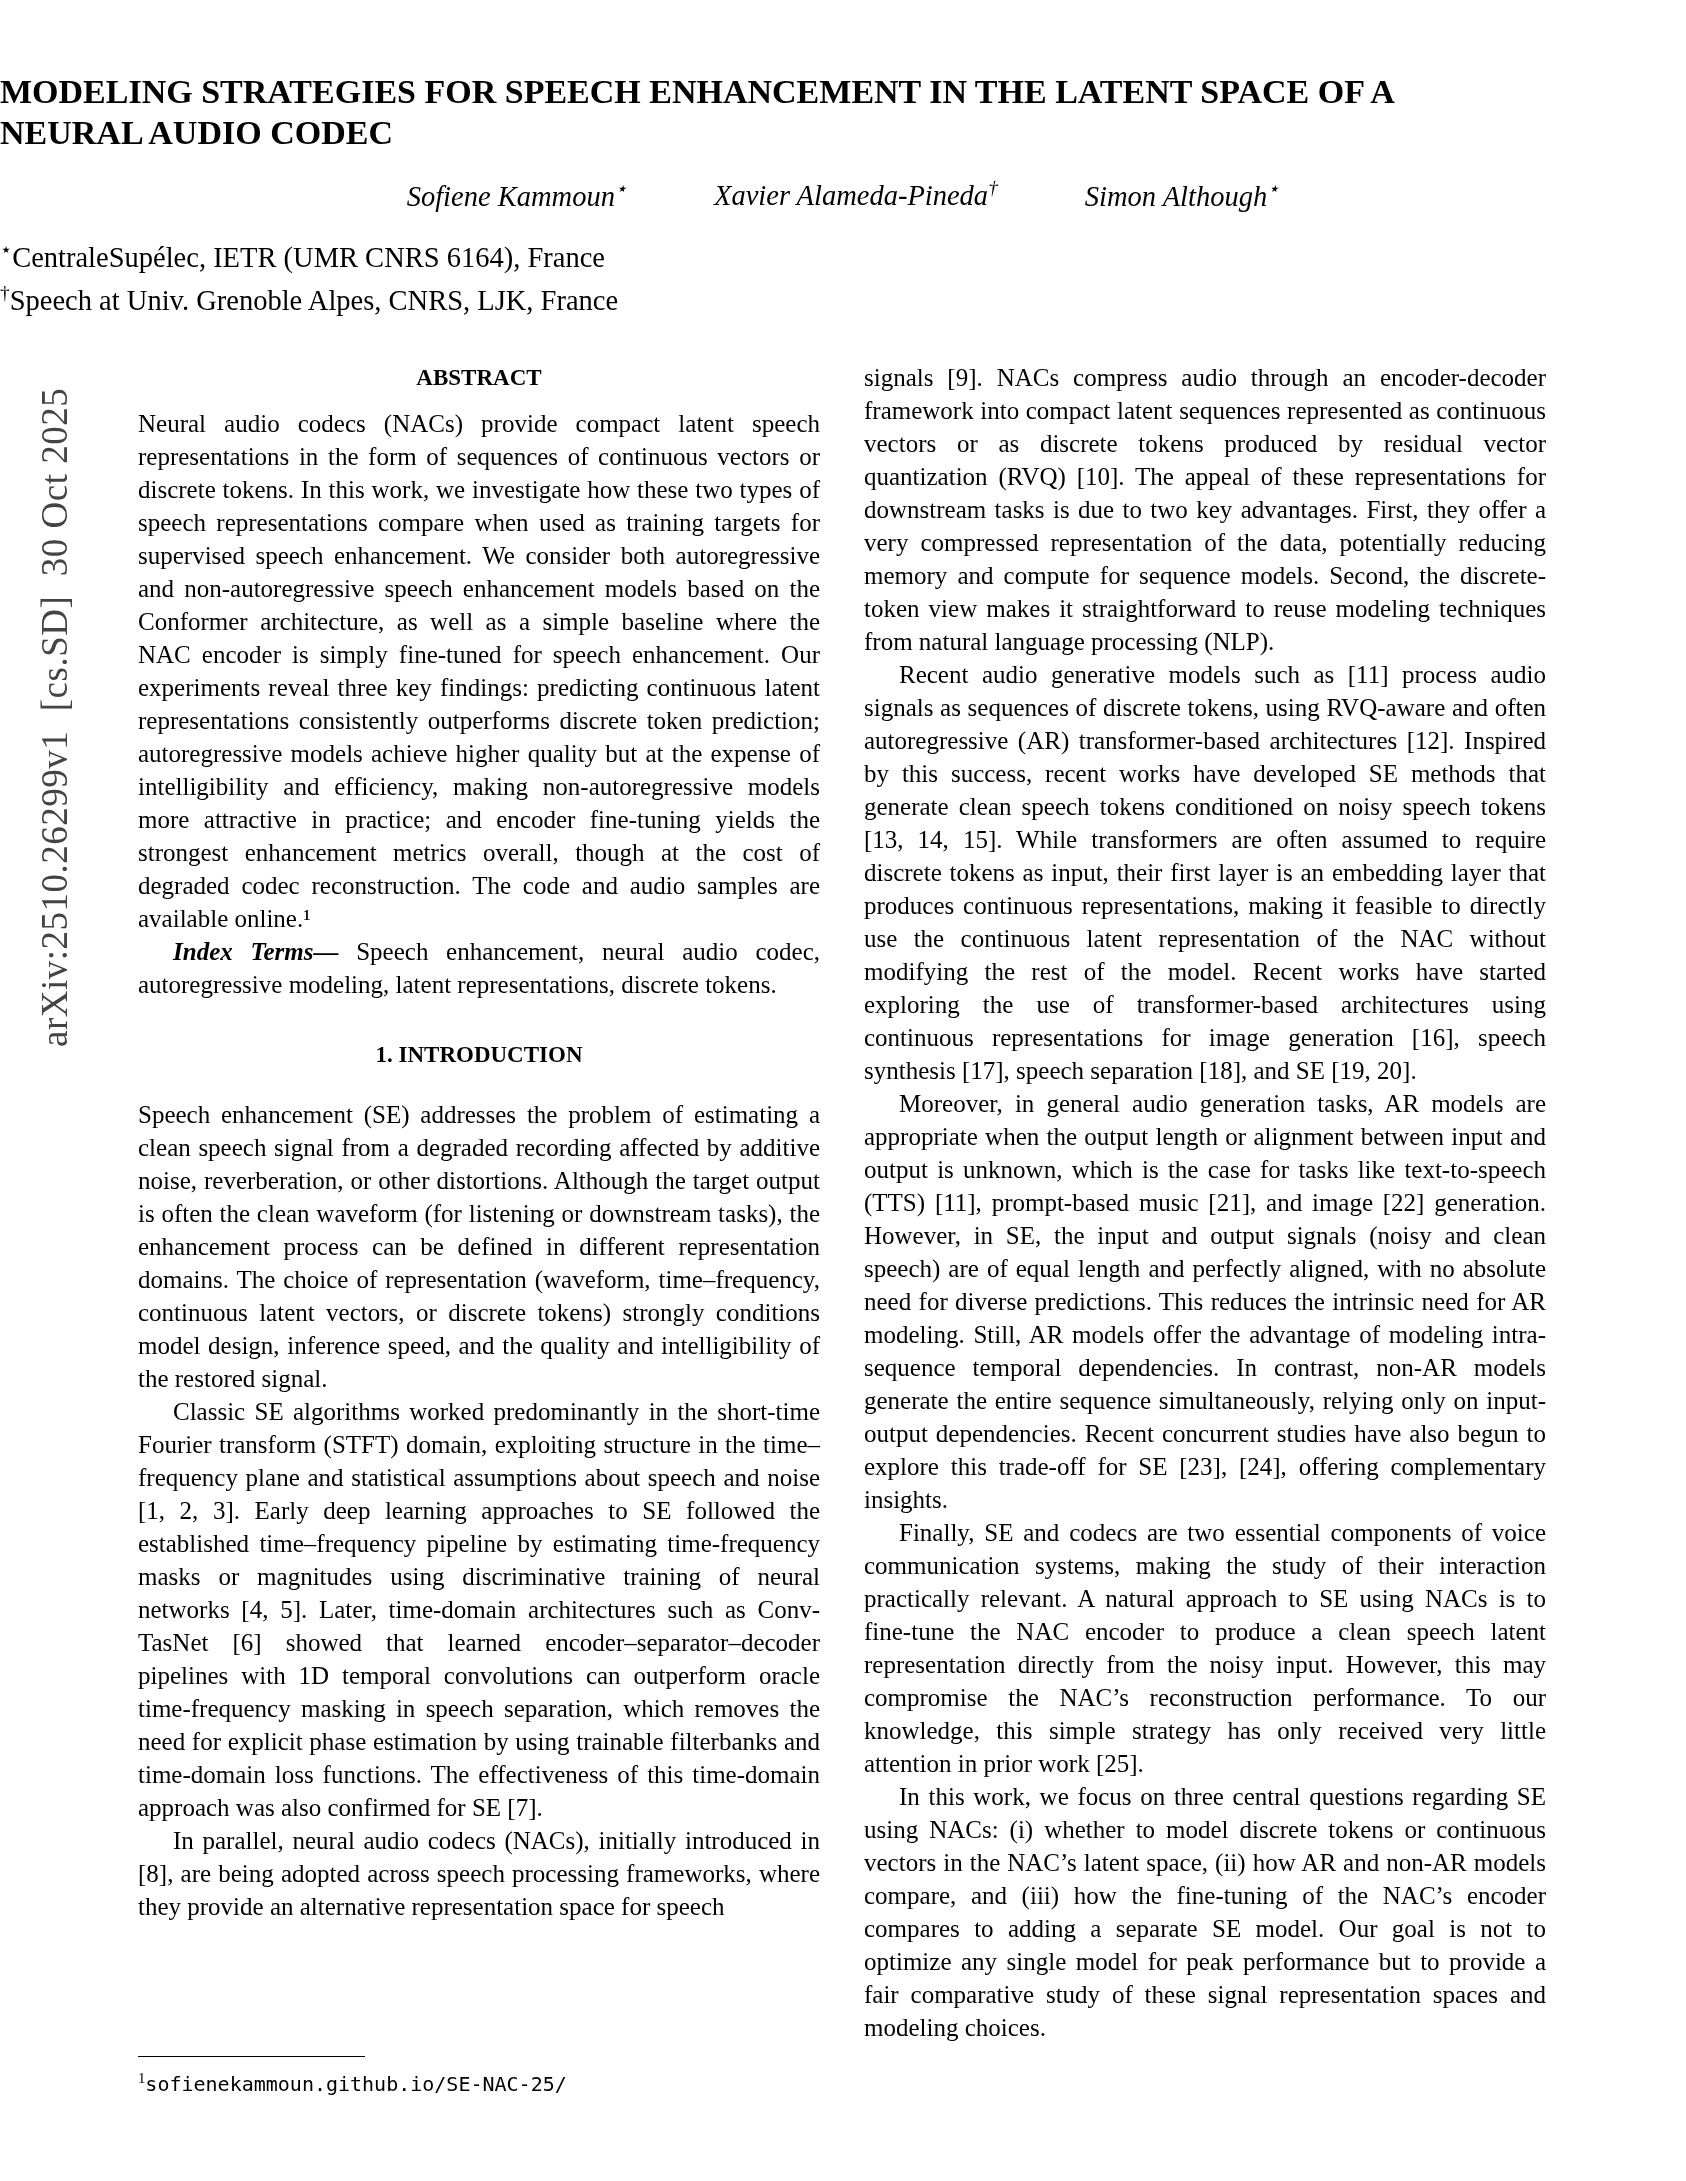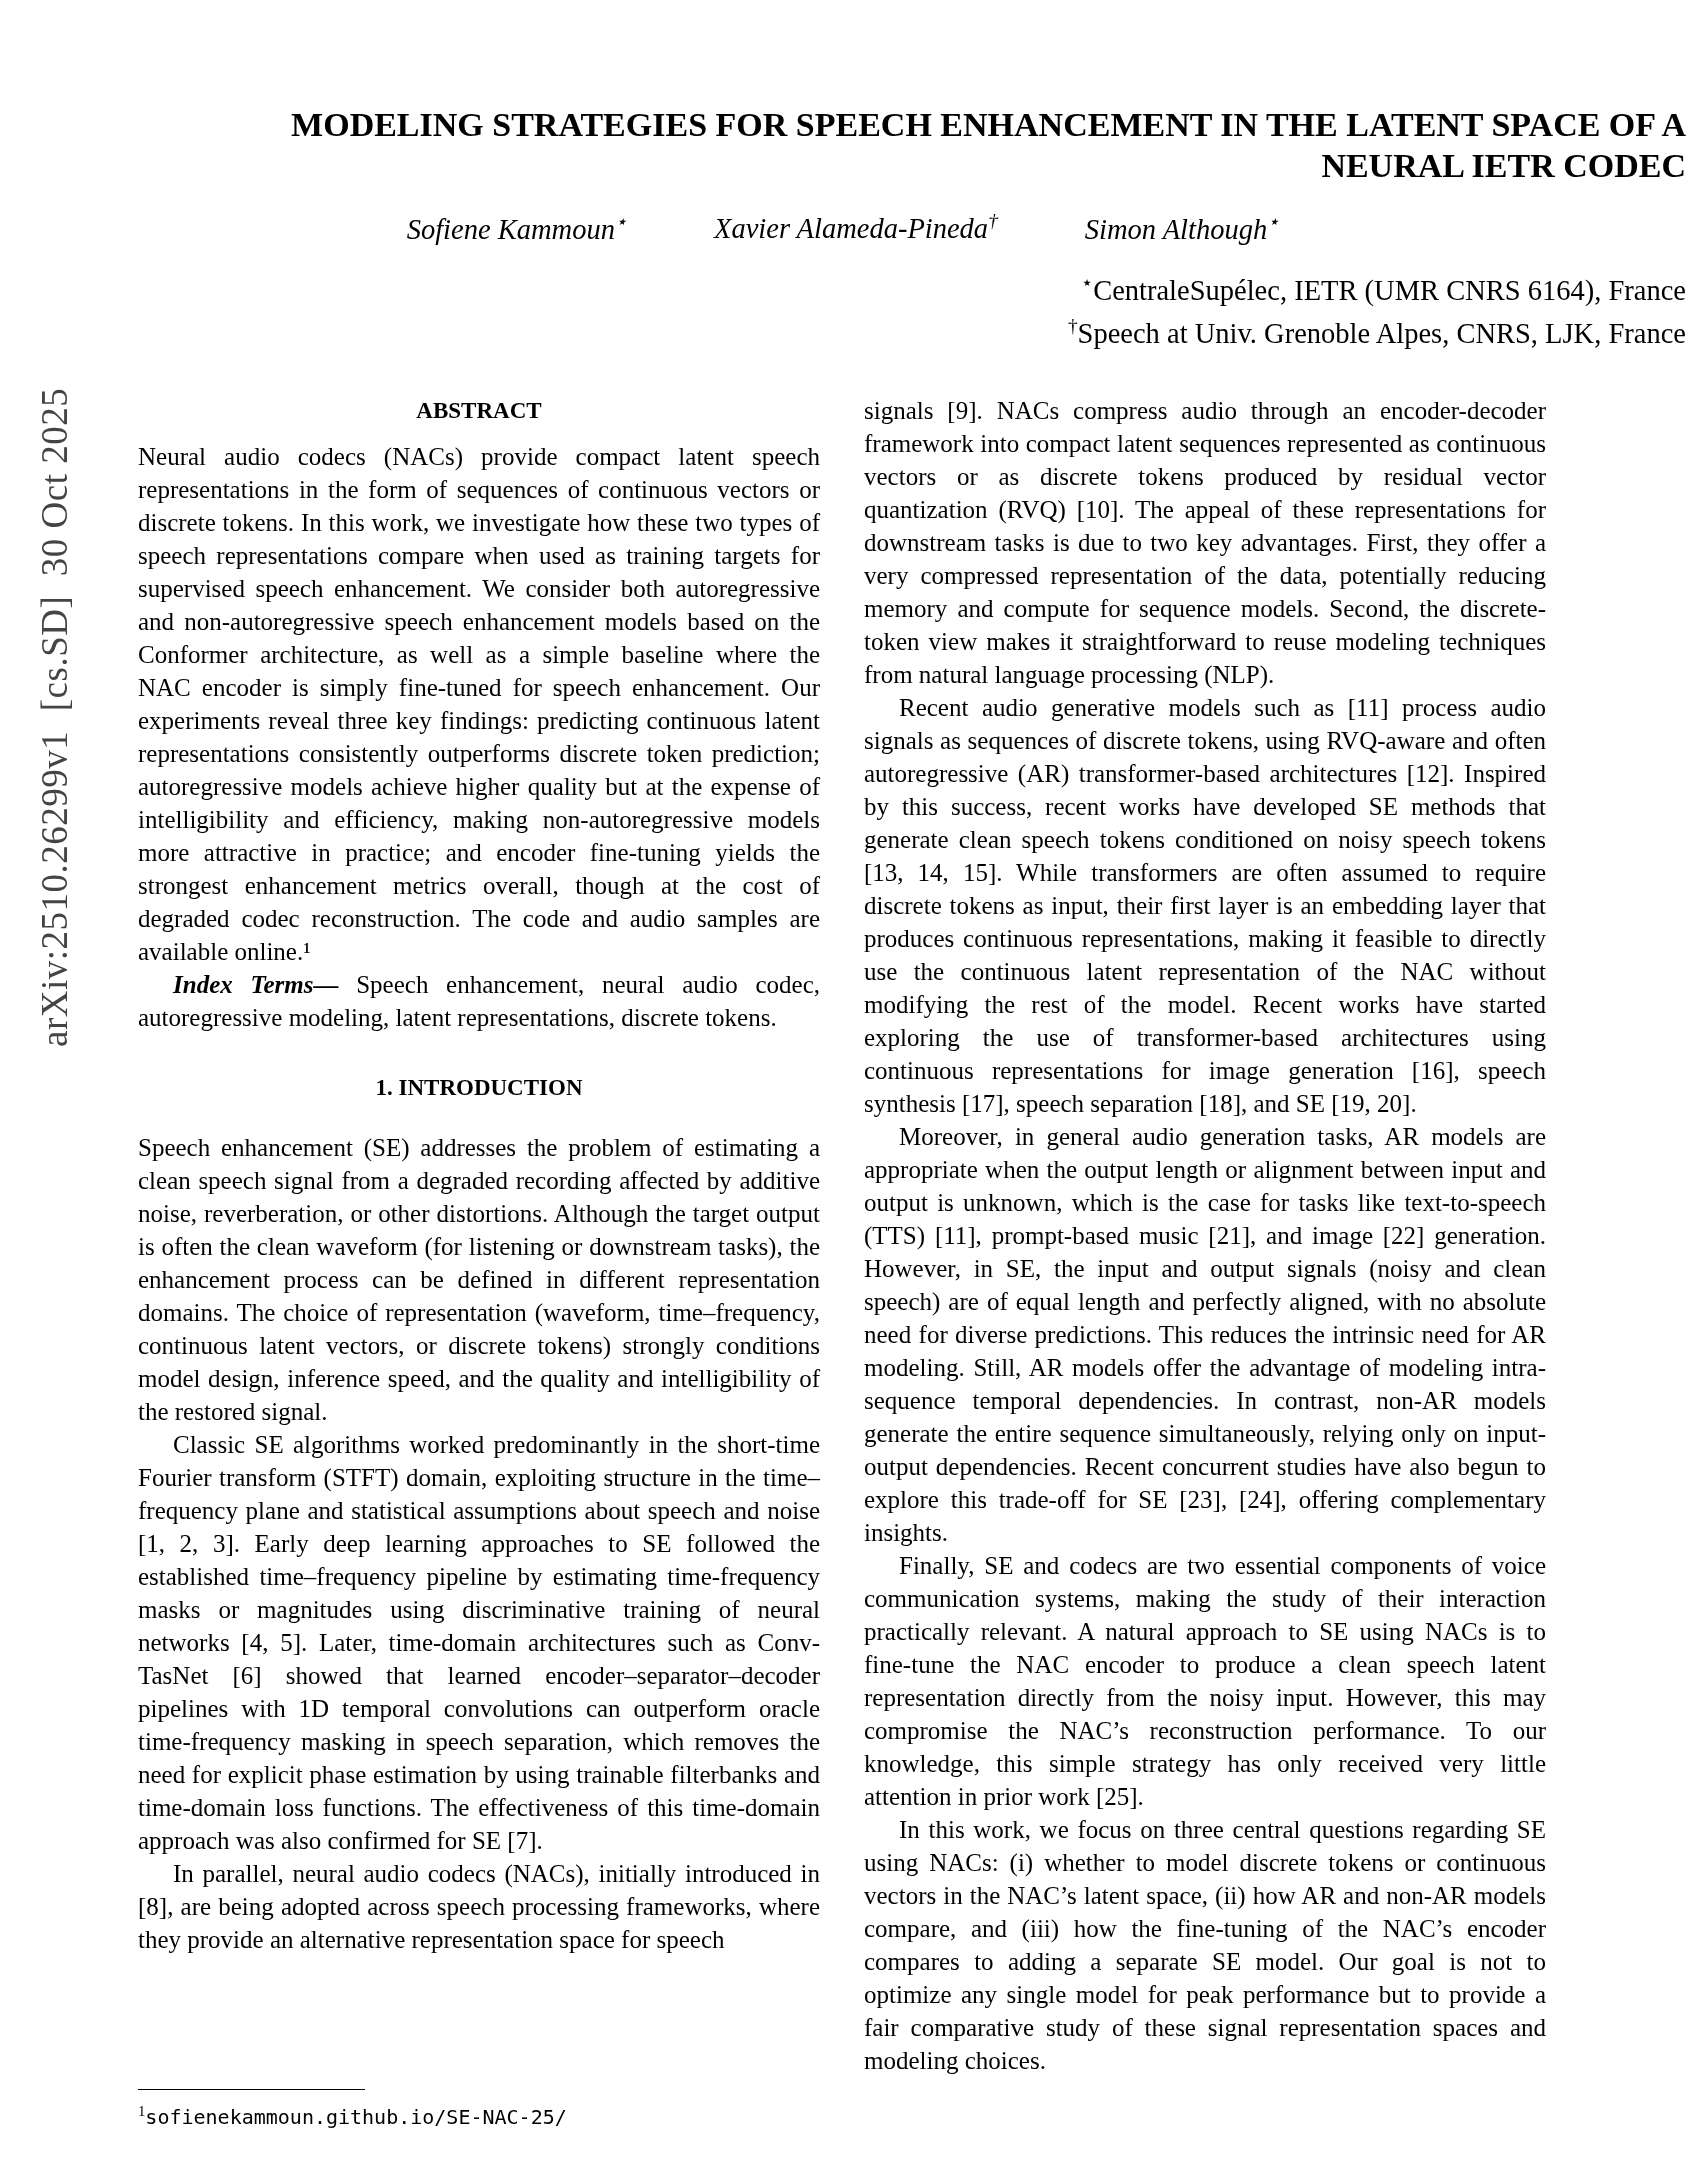--- a/index.html
+++ b/index.html
@@ -23,21 +23,21 @@
     top: 1047px;
     transform: rotate(-90deg);
     transform-origin: 0 0;
     font-size: 37px;
     letter-spacing: 0.5px;
     color: #444444;
     white-space: pre;
     font-family: "Liberation Serif", serif;
   }
 
-  .header { padding-top: 104px; text-align: right; }
+  .header { padding-top: 71px; text-align: left; }
 
   .title {
     font-size: 34px;
     line-height: 41px;
     font-weight: bold;
     font-family: "Liberation Serif", serif;
   }
 
   .authors {
     margin-top: 24px;
@@ -106,21 +106,21 @@
 </head>
 <body>
 
 <div class="page">
 
   <div class="watermark">arXiv:2510.26299v1  [cs.SD]  30 Oct 2025</div>
 
   <header class="header">
     <h1 class="title">
       <div>MODELING STRATEGIES FOR SPEECH ENHANCEMENT IN THE LATENT SPACE OF A</div>
-      <div>NEURAL IETR CODEC</div>
+      <div>NEURAL AUDIO CODEC</div>
     </h1>
 
     <div class="authors">
       <span class="author"><span>Sofiene Kammoun</span><sup>⋆</sup></span>
       <span class="author"><span>Xavier Alameda-Pineda</span><sup>†</sup></span>
       <span class="author"><span>Simon Although</span><sup>⋆</sup></span>
     </div>
 
     <div class="affiliations">
       <div class="affil"><sup>⋆</sup><span>CentraleSupélec, IETR (UMR CNRS 6164), France</span></div>

